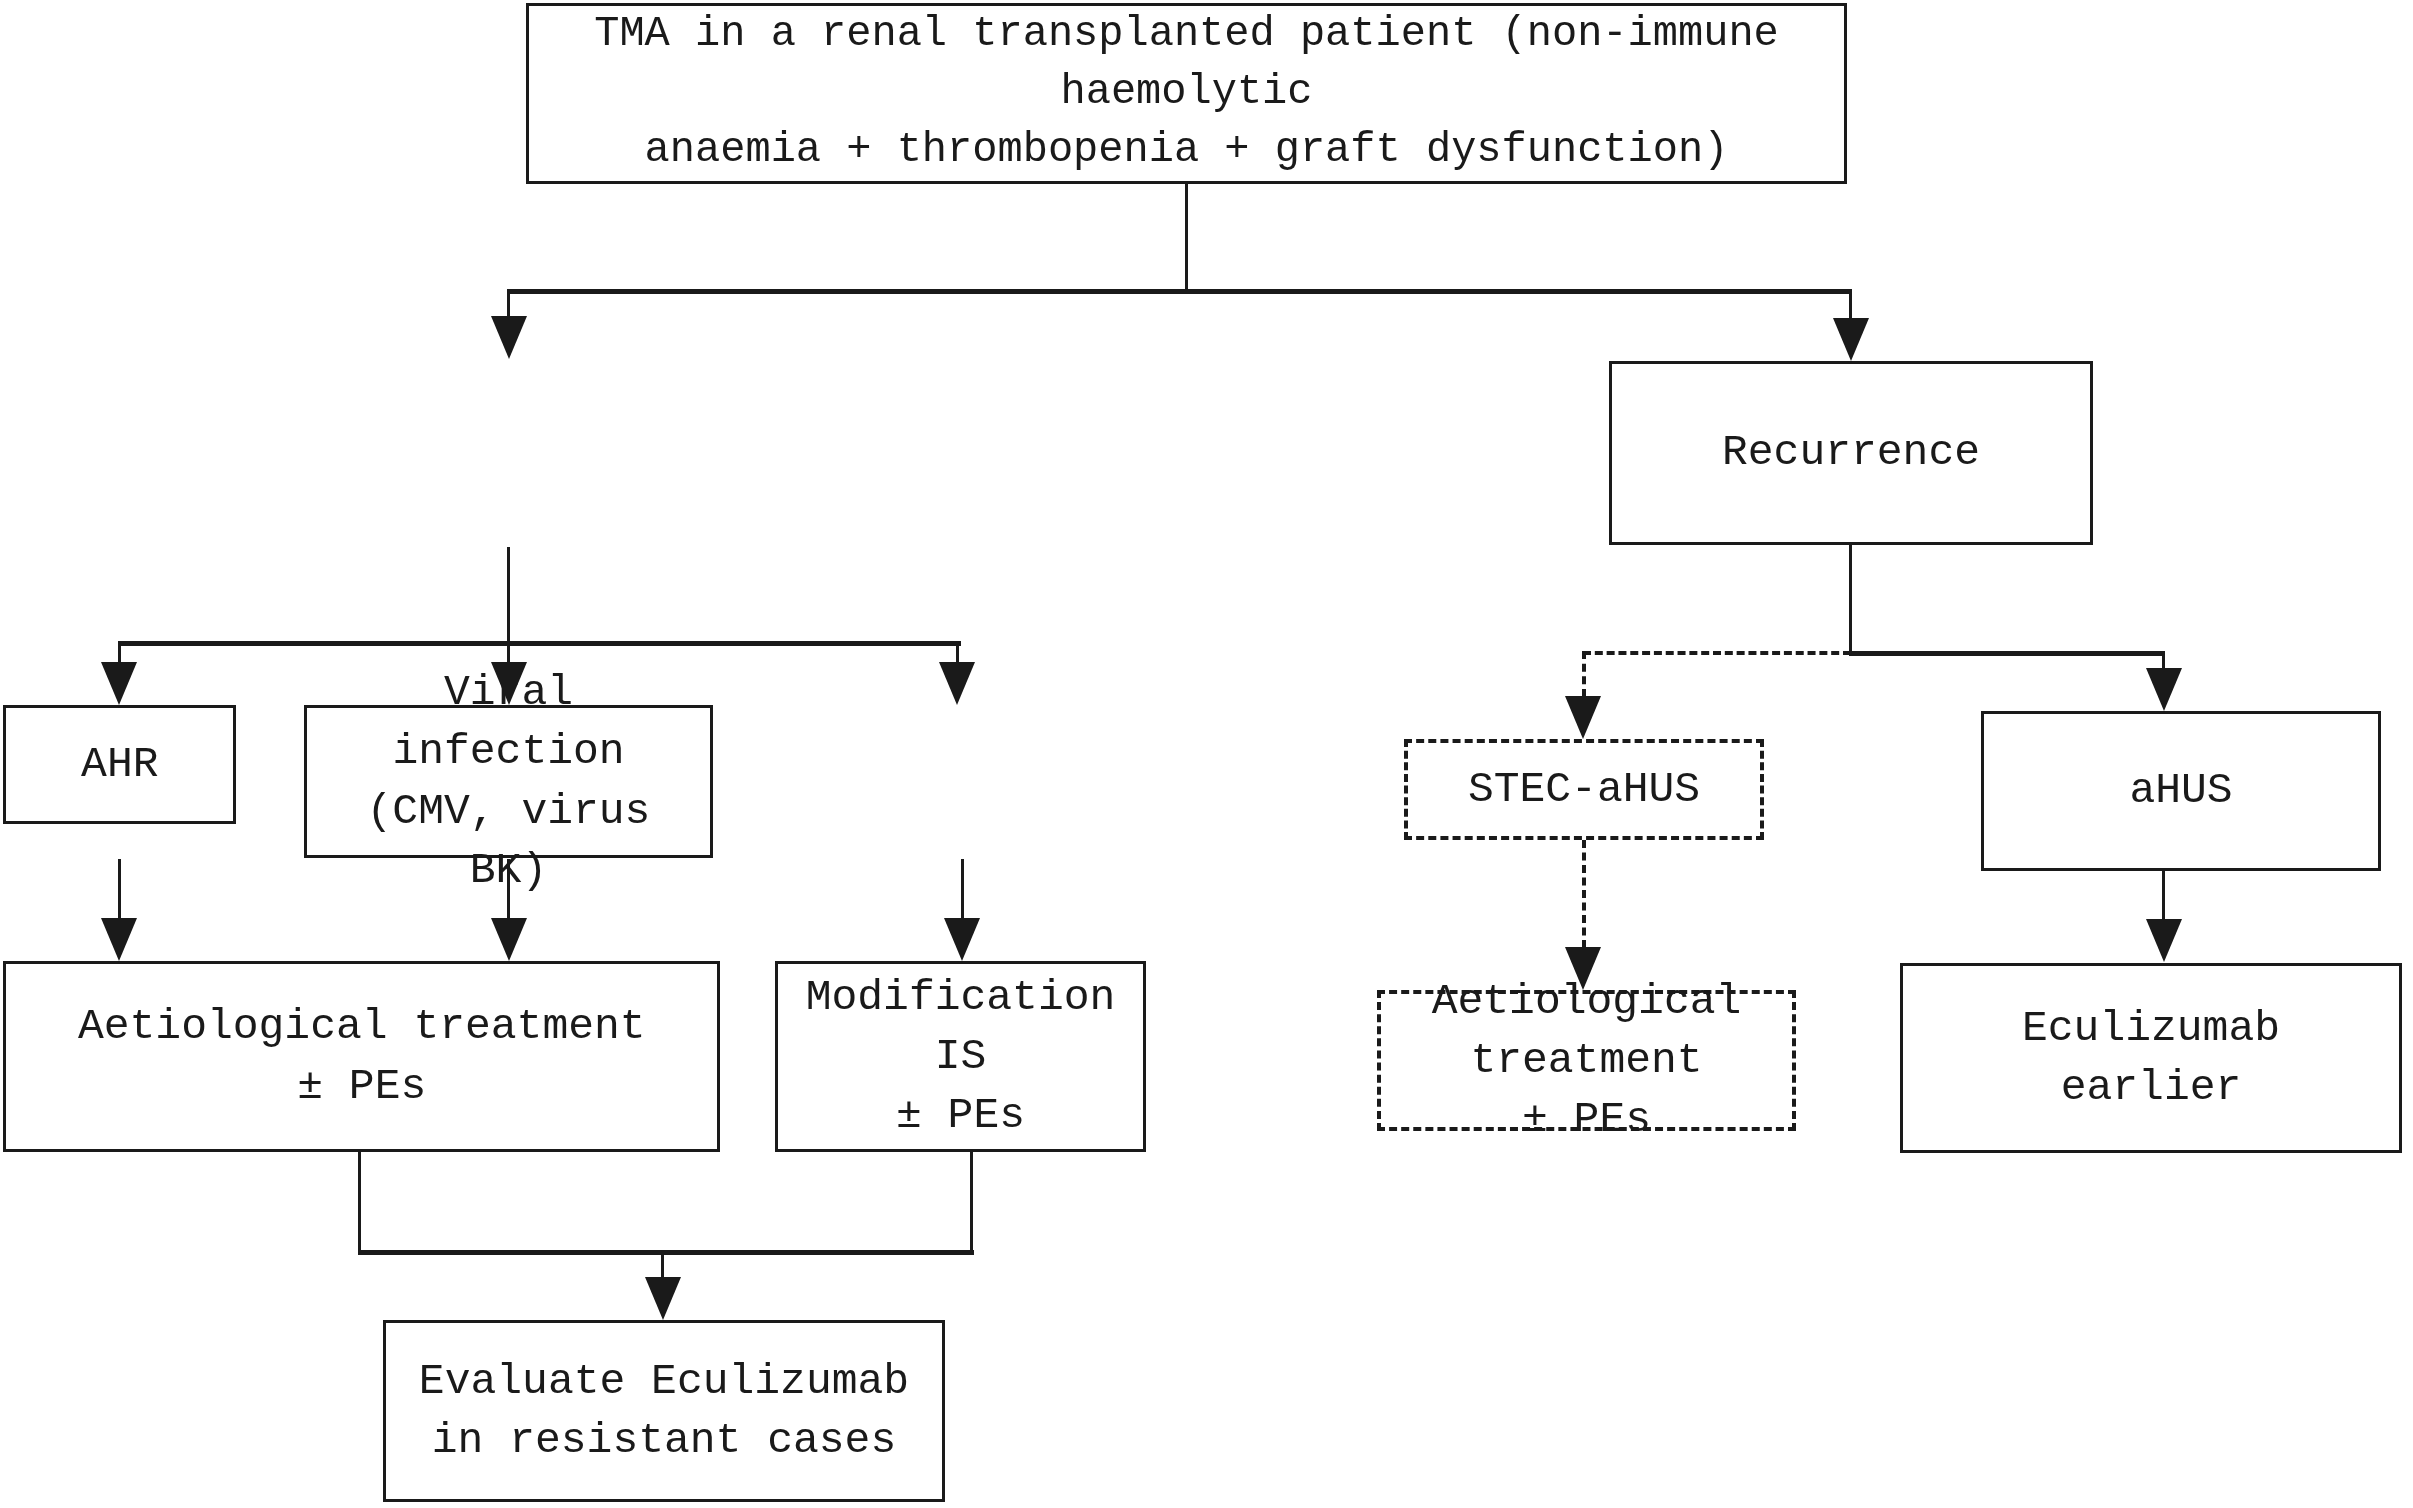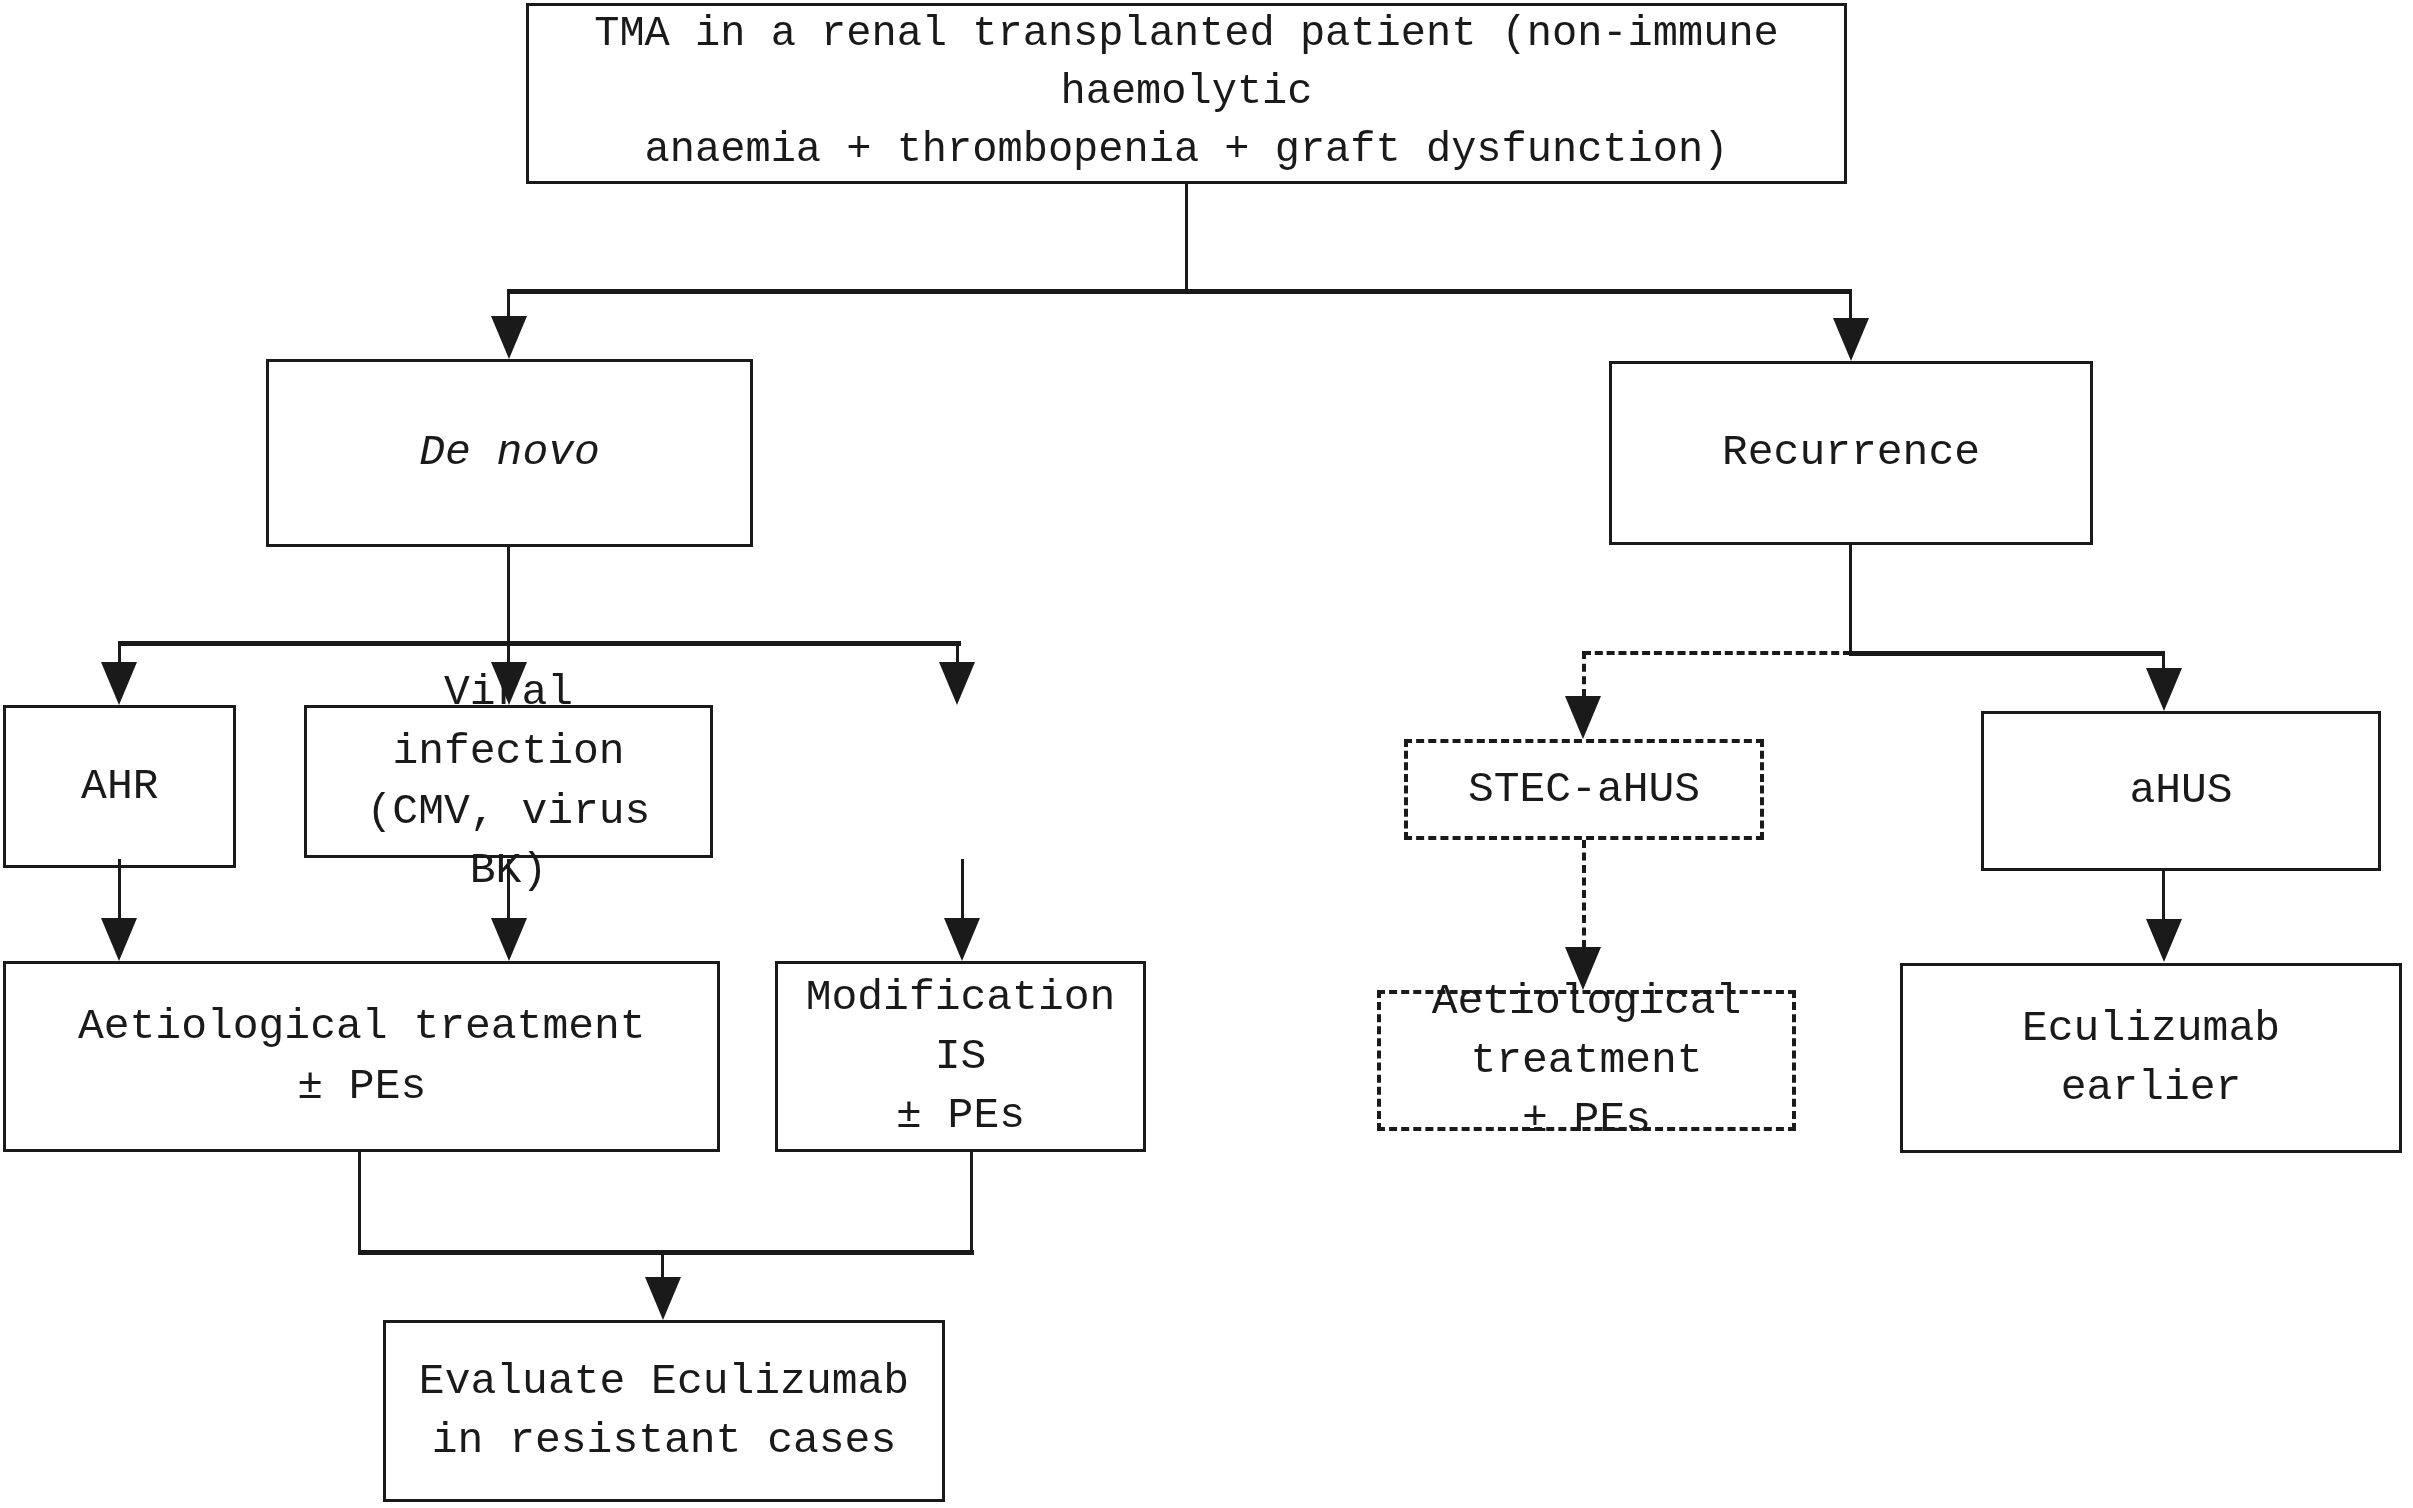--- a/index.html
+++ b/index.html
@@ -46,29 +46,26 @@
 </head>
 <body>
 
 <div class="canvas">
 
   <div class="node big" style="left:526px; top:2.5px; width:1321px; height:181px;">
     <div class="txt">TMA in a renal transplanted patient (non-immune haemolytic
 anaemia + thrombopenia + graft dysfunction)</div>
   </div>
 
-  <div class="node italic" style="left:266px; top:359px; width:487px; height:188px;">
-    <div class="txt">De novo</div>
-  </div>
 
   <div class="node" style="left:1609px; top:361px; width:484px; height:184px;">
     <div class="txt">Recurrence</div>
   </div>
 
-  <div class="node" style="left:3.3px; top:705px; width:233px; height:163px;">
+  <div class="node" style="left:3.3px; top:705px; width:233px; height:119px;">
     <div class="txt">AHR</div>
   </div>
 
   <div class="node" style="left:304px; top:705px; width:409px; height:153px;">
     <div class="txt">Viral infection
 (CMV, virus BK)</div>
   </div>
 
 
   <div class="node" style="left:3.3px; top:961px; width:717px; height:191px;">

